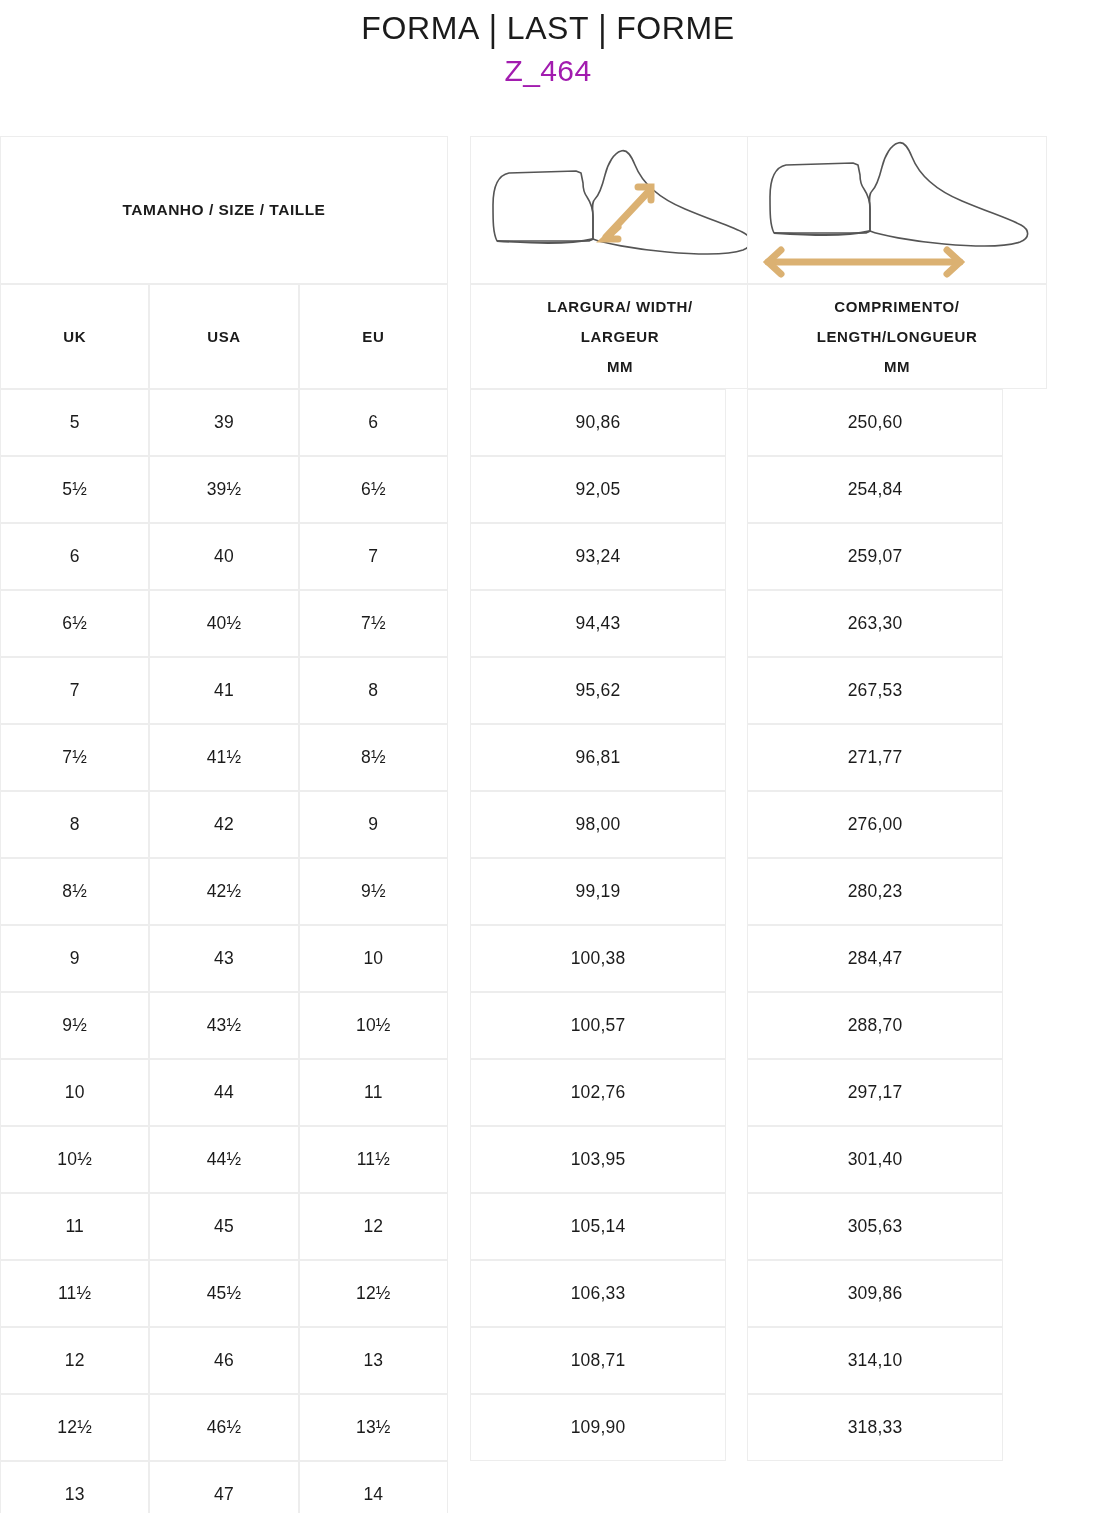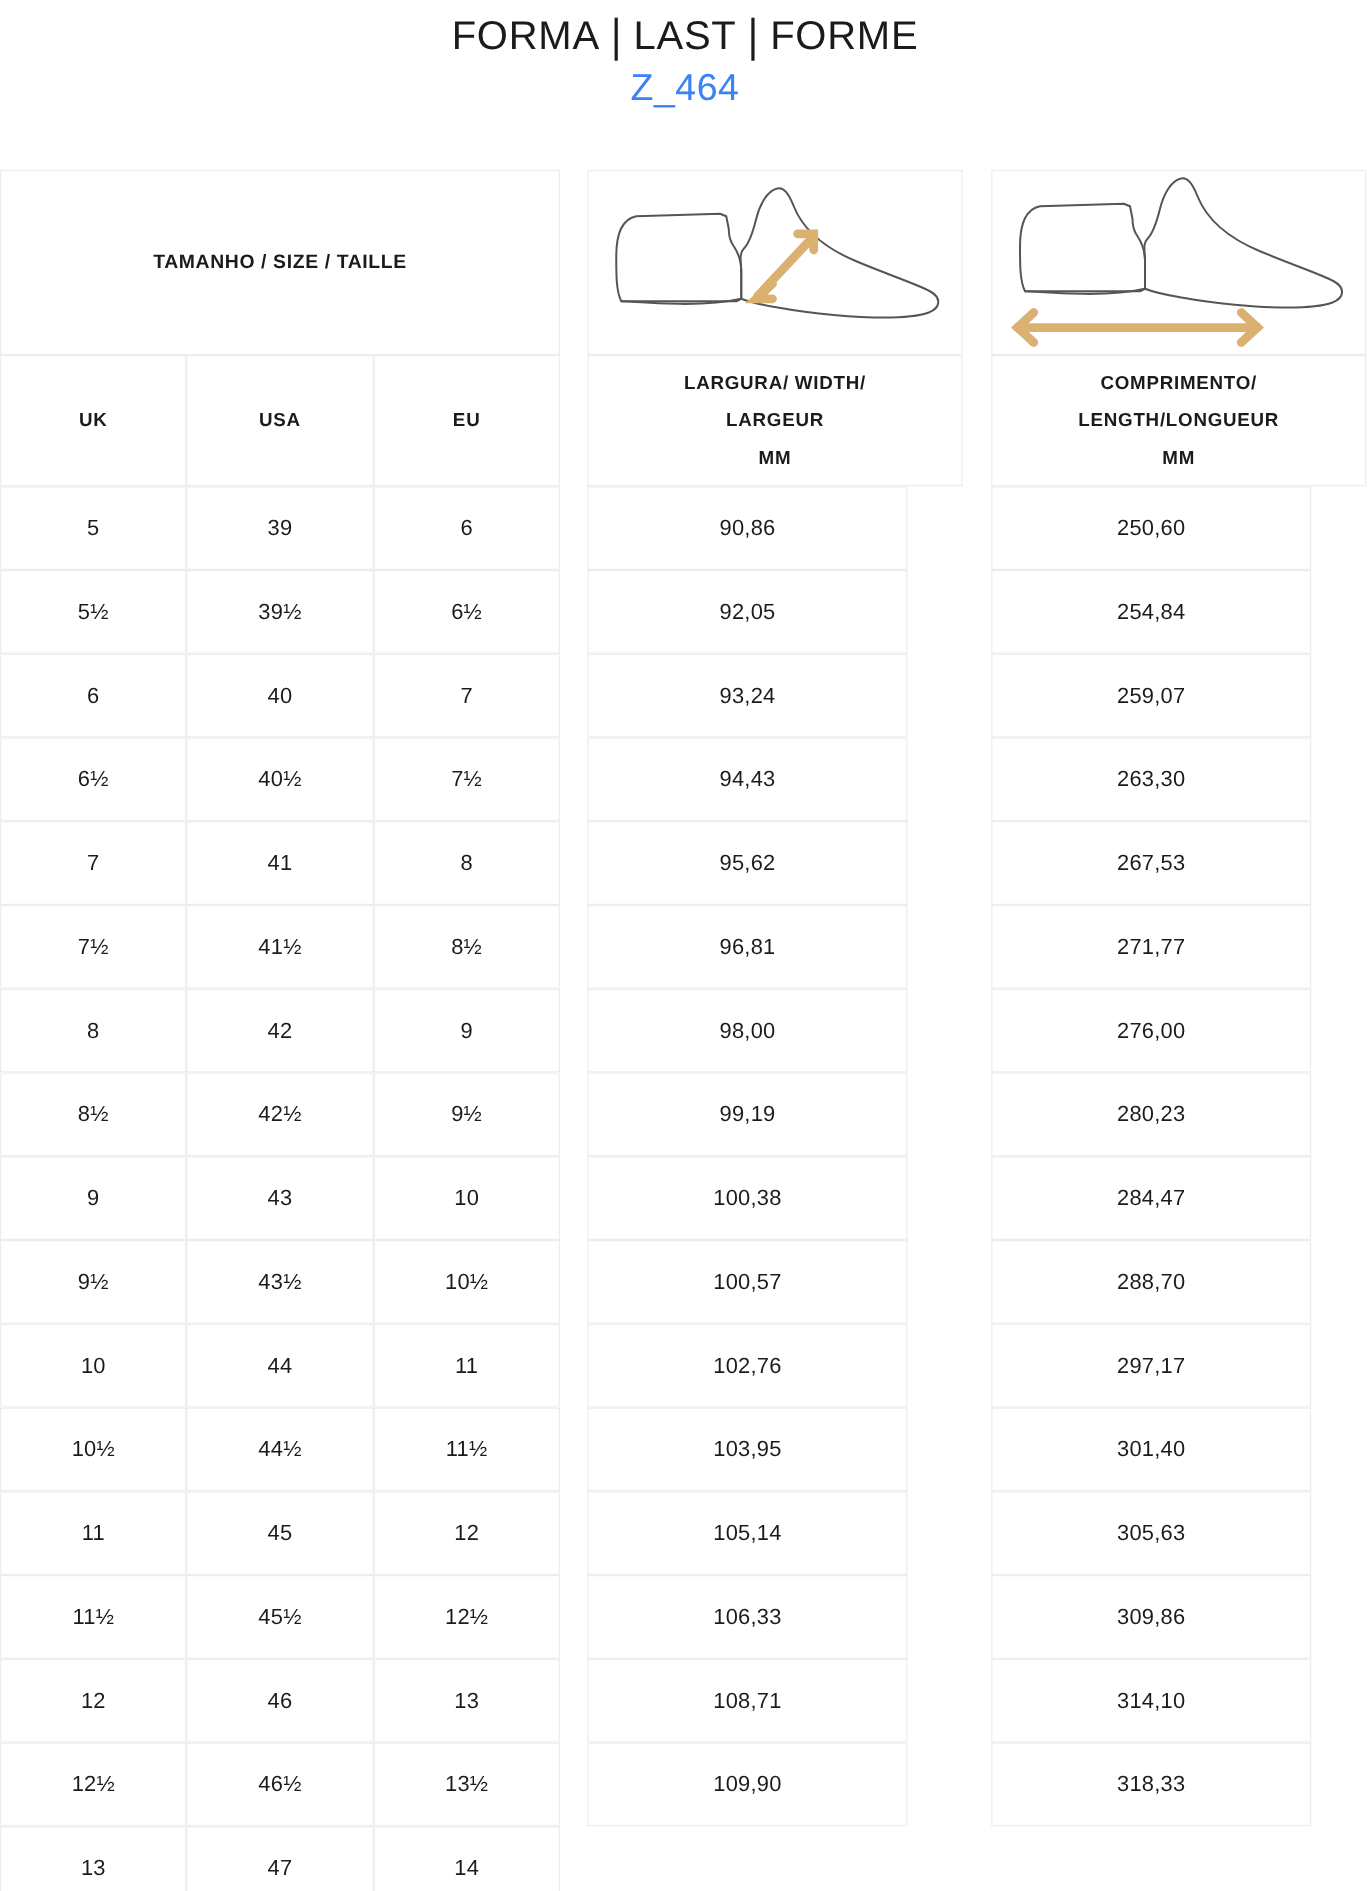--- a/index.html
+++ b/index.html
@@ -35,38 +35,38 @@
     padding: 0 9px;
     color: #1b1b1b;
     font-weight: 300;
     transform: scaleY(1.15);
   }
   .title-sub {
     font-size: 30px;
     font-weight: 400;
     line-height: 42px;
     letter-spacing: 0.4px;
-    color: #3b82f6;
+    color: #a21caf;
   }
 
   
   .chart {
     position: relative;
     width: 1096px;
     height: 1403px;
   }
 
   .block {
     position: absolute;
     top: 0;
     margin-top: 44px;
   }
   .block-sizes { left: 0px;   width: 448px; }
   .block-width { left: 470px; width: 300px; }
-  .block-length{ left: 793px; width: 300px; }
+  .block-length{ left: 747px; width: 300px; }
 
   .cell {
     border: 1px solid #ededed;
     background: #ffffff;
     display: flex;
     align-items: center;
     justify-content: center;
     text-align: center;
   }
 

